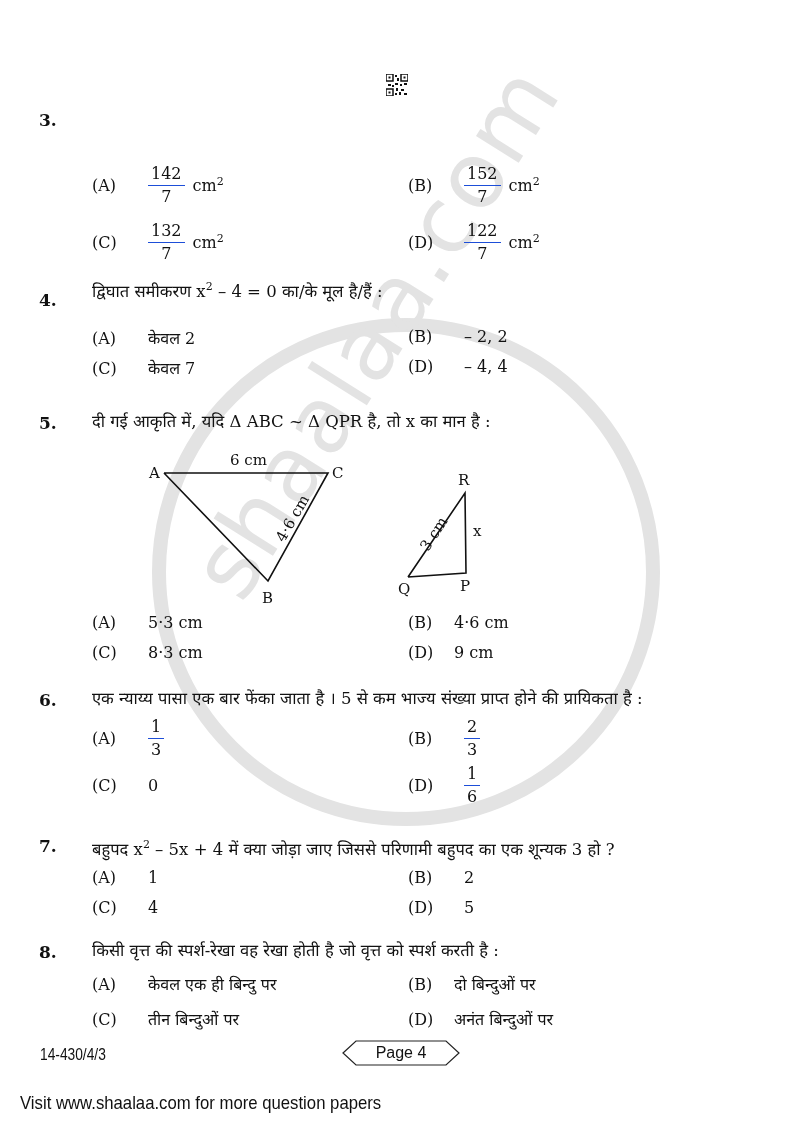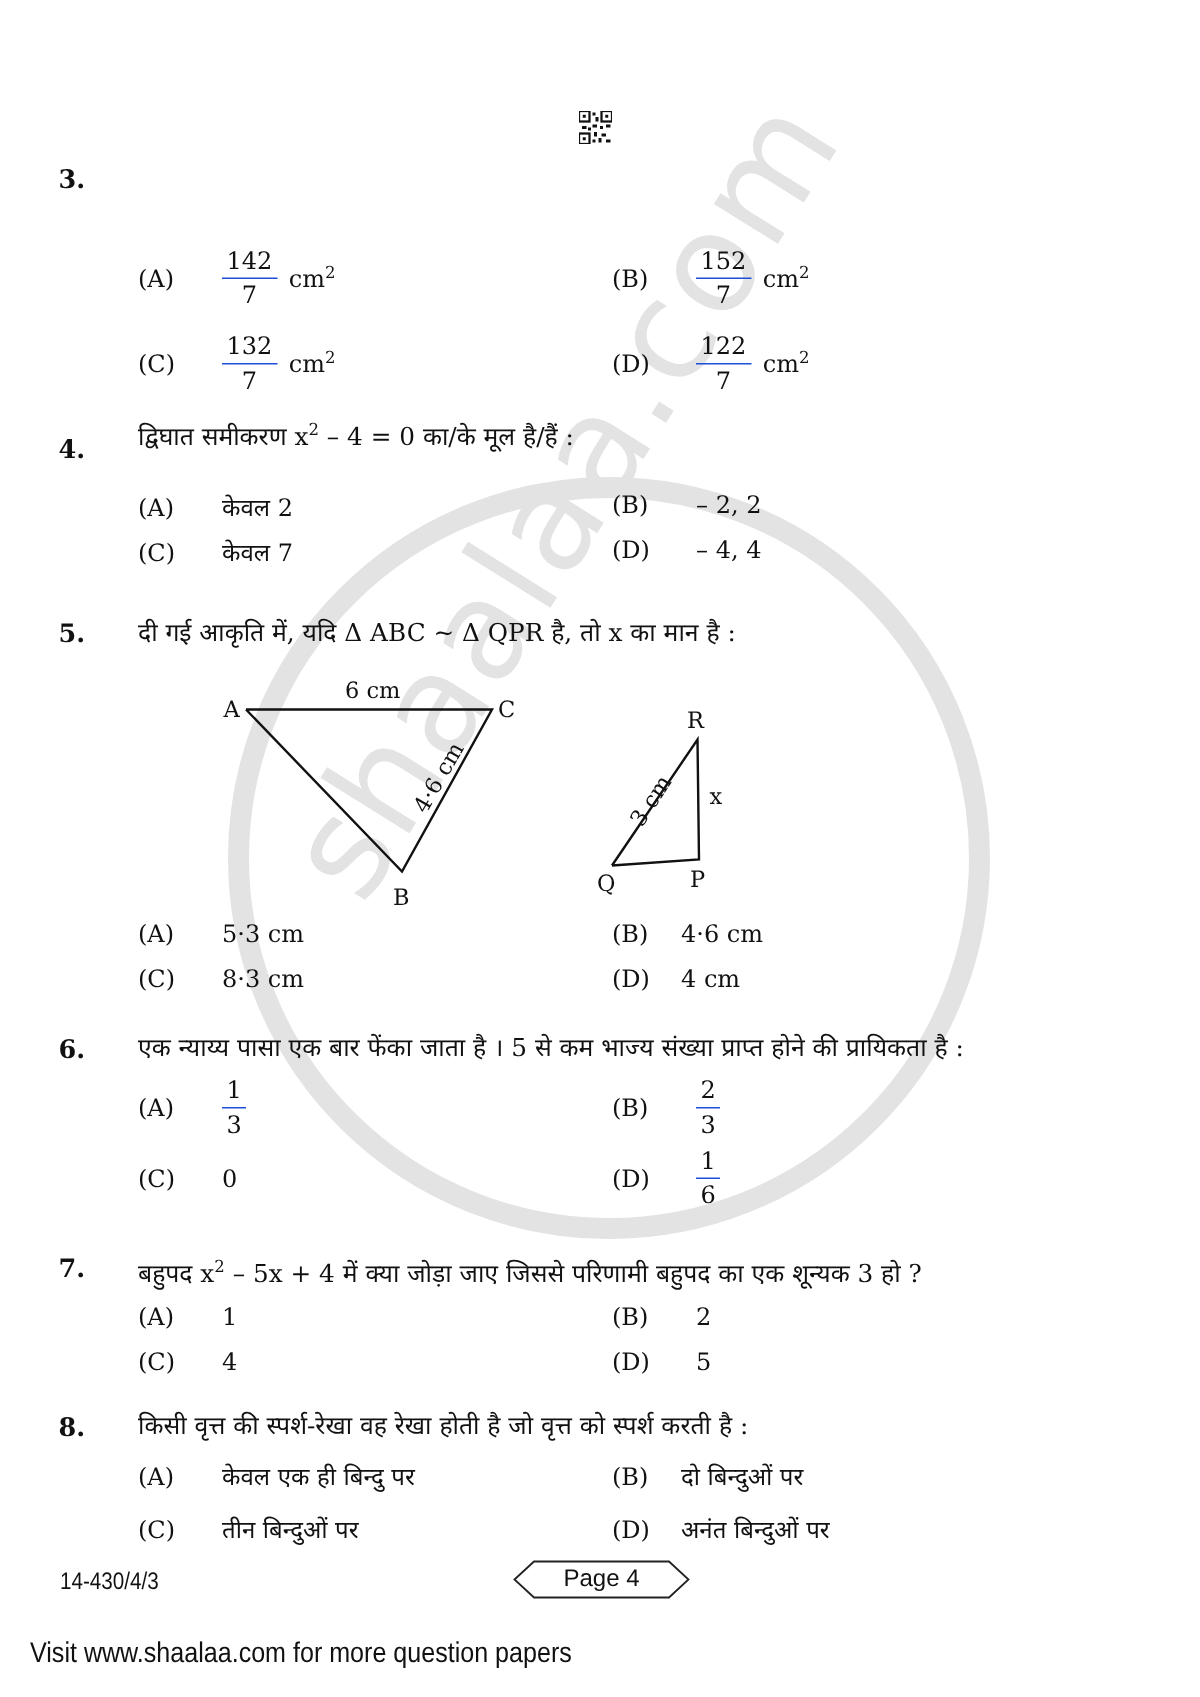--- a/index.html
+++ b/index.html
@@ -154,21 +154,21 @@
     <div class="opt" style="left:408px; top:613px">
         <span class="lbl" style="width:46px">(B)</span>
         <span>4·6 cm</span>
       </div>
     <div class="opt" style="left:92px; top:643px">
         <span class="lbl">(C)</span>
         <span>8·3 cm</span>
       </div>
     <div class="opt" style="left:408px; top:643px">
         <span class="lbl" style="width:46px">(D)</span>
-        <span>4 cm</span>
+        <span>9 cm</span>
       </div>
   </div>
 
   <div class="q">
     <span class="qnum" style="top:690px">6.</span>
     <div class="qtext" style="top:684px; width:680px">एक न्याय्य पासा एक बार फेंका जाता है । 5 से कम भाज्य संख्या प्राप्त होने की प्रायिकता है :</div>
     <div class="opt" style="left:92px; top:718px">
         <span class="lbl">(A)</span>
         <span class="frac">
           <span class="num">1</span>

